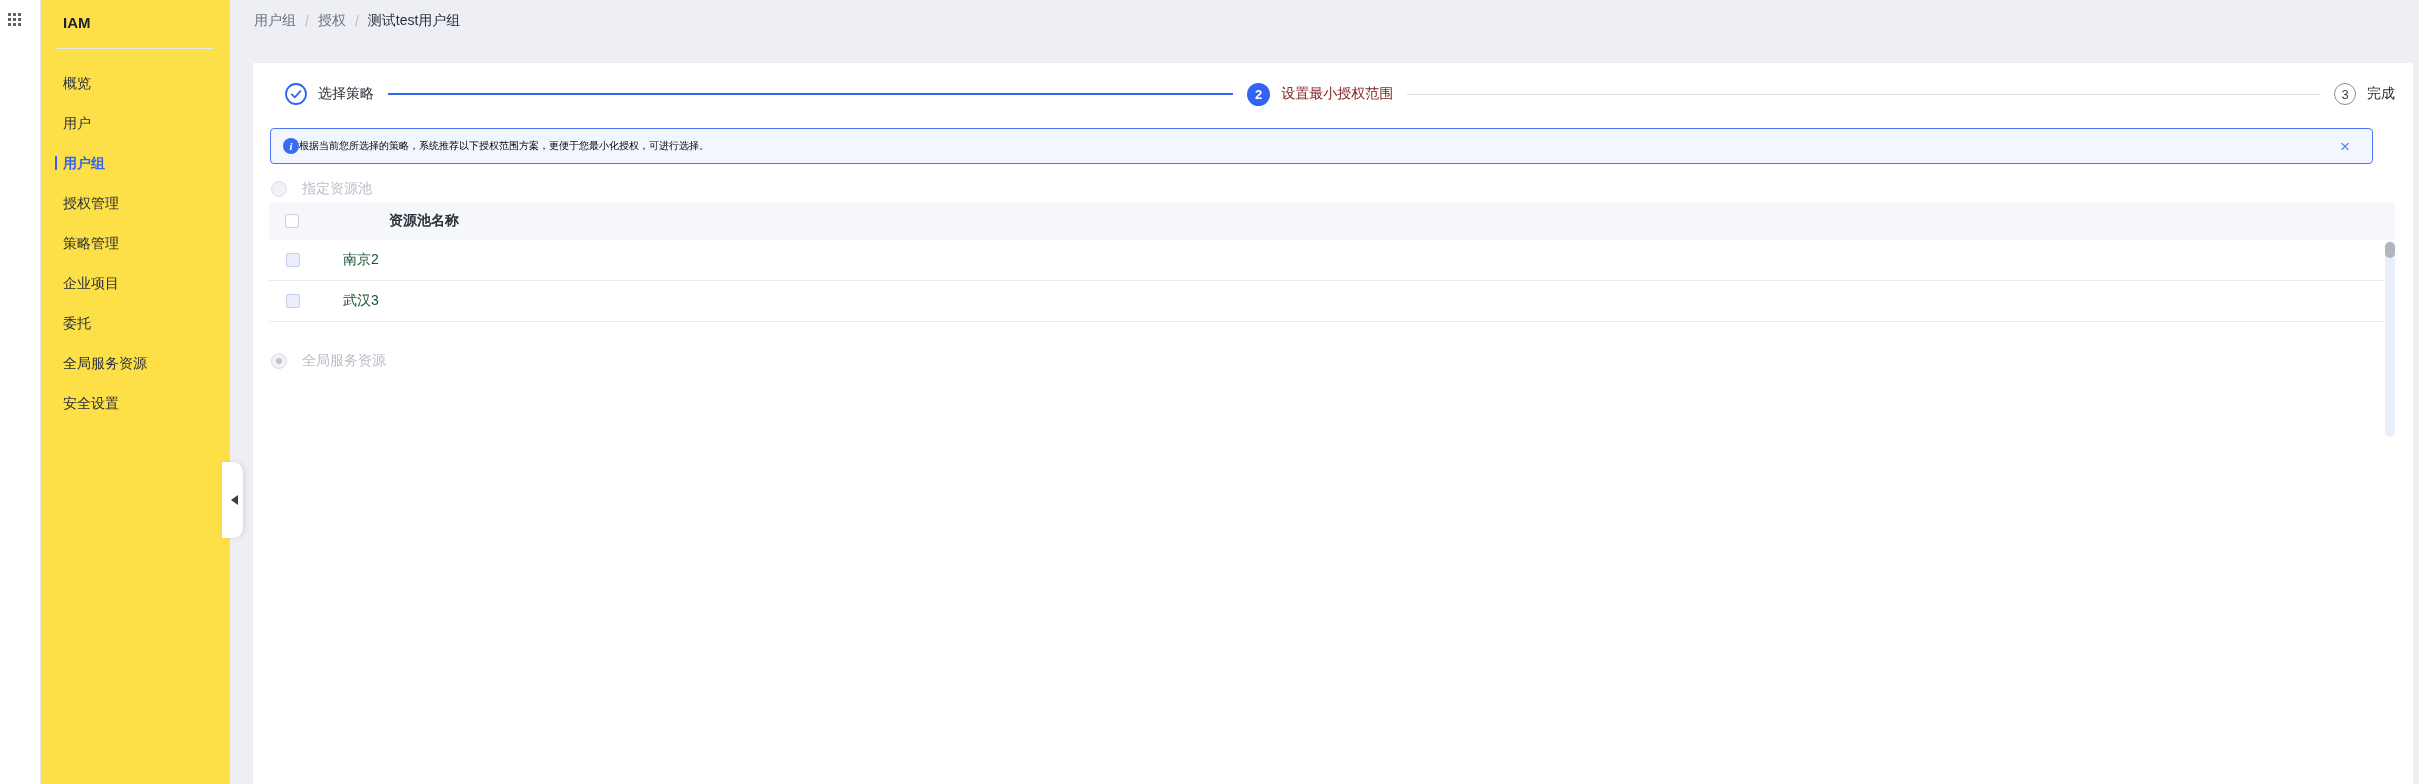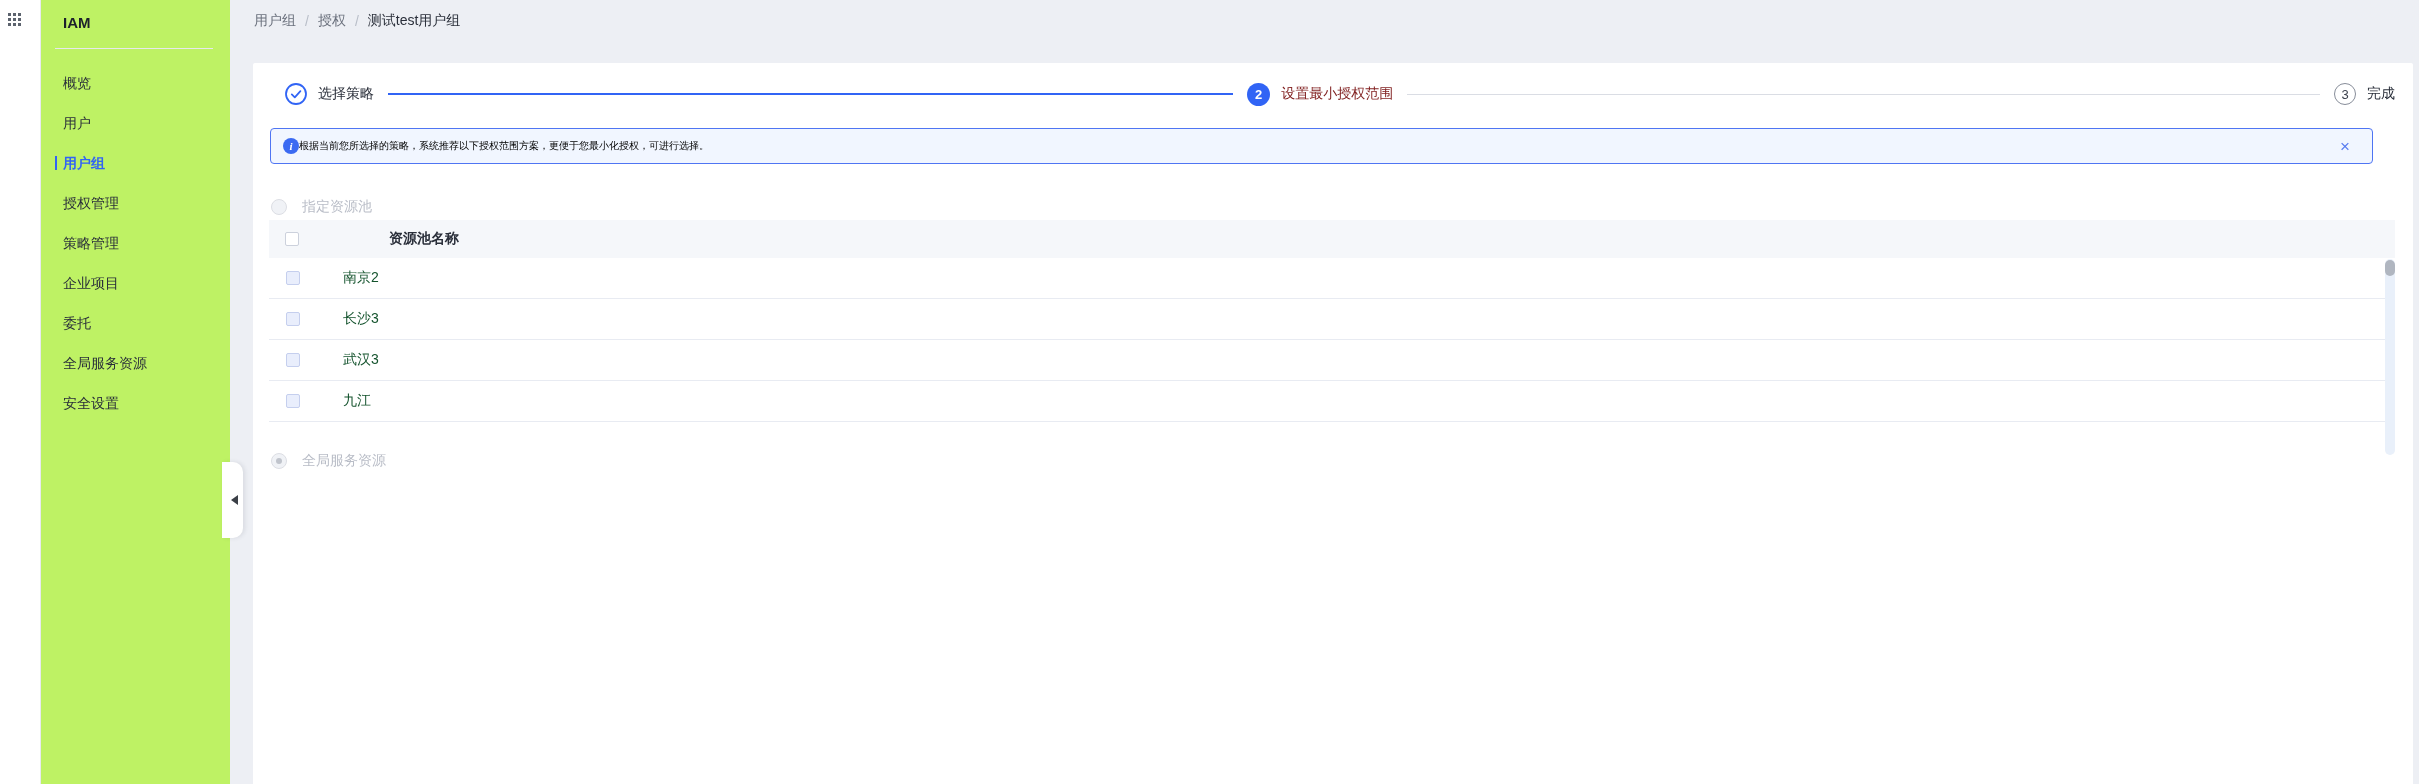--- a/index.html
+++ b/index.html
@@ -22,21 +22,21 @@
     position: absolute; left: 8px; top: 13px;
     width: 13px; height: 13px;
     display: grid; grid-template-columns: repeat(3, 3px); grid-template-rows: repeat(3, 3px);
     gap: 2px; cursor: pointer;
   }
   .grid-icon span { background: #5c636e; width: 3px; height: 3px; }
 
   
   .sidebar {
     position: absolute; left: 41px; top: 0; width: 189px; height: 784px;
-    background: #bef264;
+    background: #fde047;
   }
   .sidebar-title {
     padding: 14px 0 0 22px; font-size: 15px; font-weight: bold; color: #1c212b;
   }
   .sidebar-divider {
     border: none; border-top: 1px solid #e6e8ee;
     margin: 17px 17px 0 14px;
   }
   .menu { margin-top: 14px; }
   .menu-item {
@@ -99,21 +99,21 @@
     flex: 0 0 auto;
   }
   .banner-text { font-size: 10px; color: #000000; }
   .banner-close {
     margin-left: auto; color: #5a7df0; font-size: 17px; line-height: 17px;
     cursor: pointer; padding: 2px;
   }
 
   
   .scope-option { display: flex; align-items: center; margin-left: 18px; }
-  .scope-option.first { margin-top: 34px; }
+  .scope-option.first { margin-top: 16px; }
   .scope-option.second { margin-top: 30px; }
   .radio {
     width: 16px; height: 16px; border-radius: 50%;
     background: #f0f2f6; border: 1px solid #dcdee4;
     position: relative; flex: 0 0 auto; cursor: pointer;
   }
   .radio.selected::after {
     content: ""; position: absolute; left: 4px; top: 4px;
     width: 6px; height: 6px; border-radius: 50%; background: #c0c4cc;
   }
@@ -244,29 +244,21 @@
         <span class="checkbox"></span>
         <span class="th-label">资源池名称</span>
       </div>
       <div class="tbody">
         <div class="trow">
           <span class="checkbox"></span>
           <span class="td-label">南京2</span>
         </div>
         <div class="trow">
           <span class="checkbox"></span>
-          <span class="td-label">长沙3</span>
-        </div>
-        <div class="trow">
-          <span class="checkbox"></span>
           <span class="td-label">武汉3</span>
-        </div>
-        <div class="trow">
-          <span class="checkbox"></span>
-          <span class="td-label">九江</span>
         </div>
         <div class="vscroll">
           <div class="vscroll-thumb"></div>
         </div>
       </div>
     </div>
 
     <div class="scope-option second">
       <span class="radio selected"></span>
       <span class="radio-label">全局服务资源</span>

